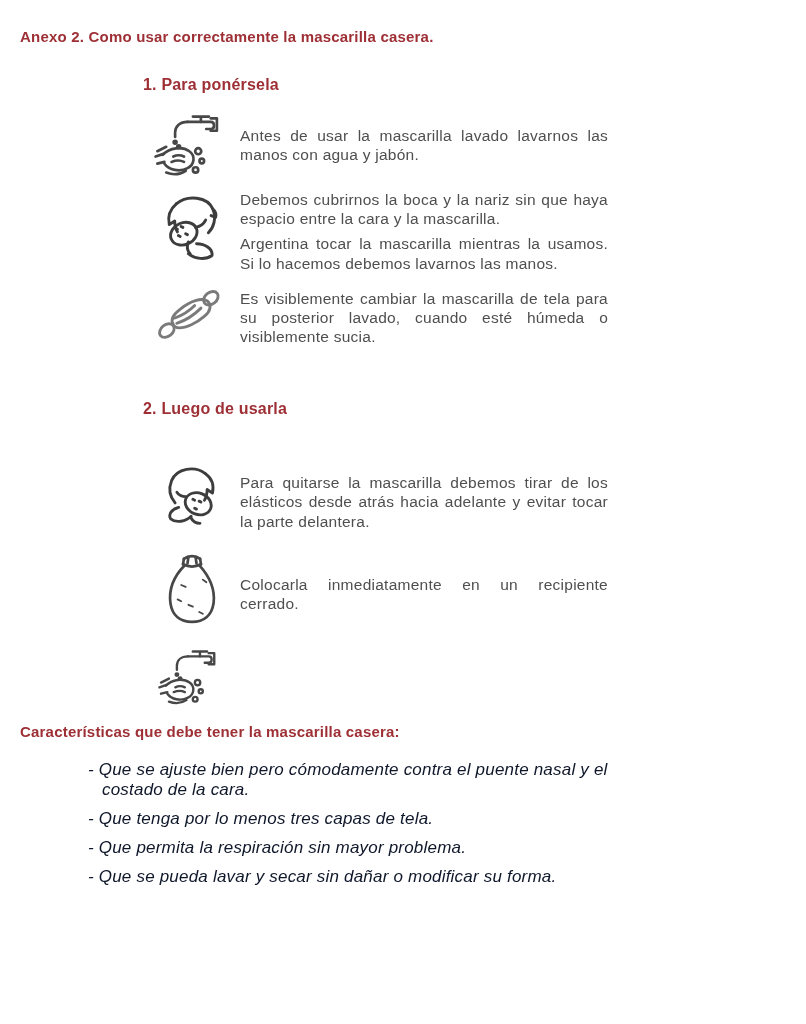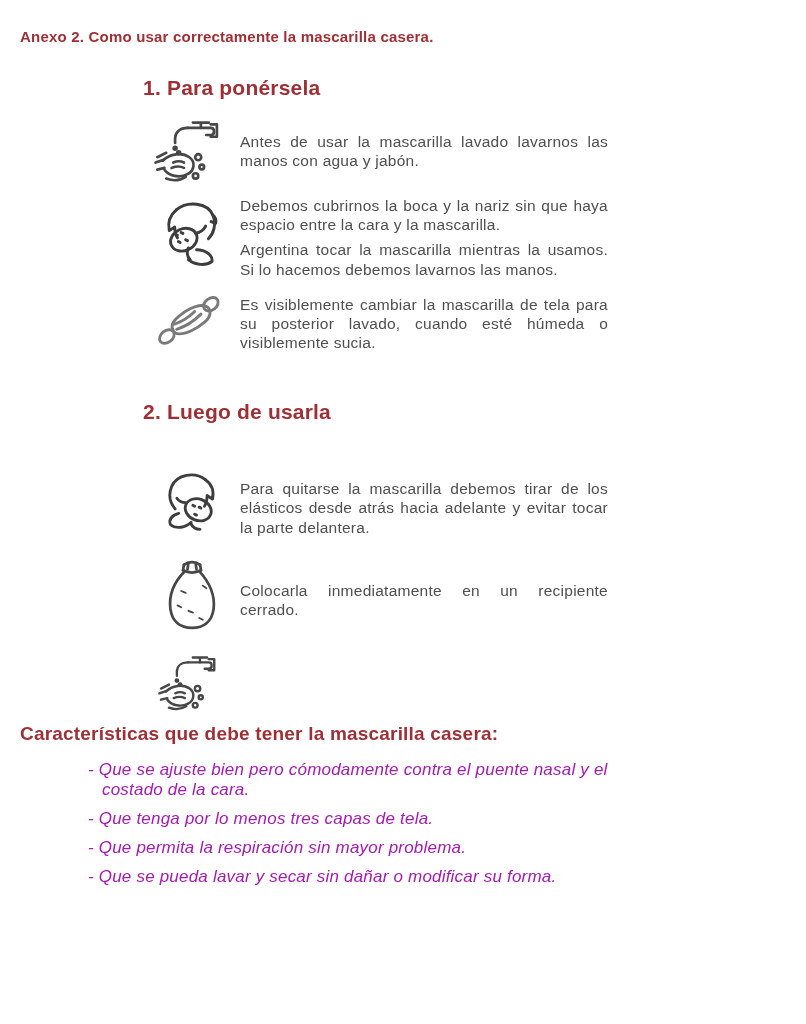--- a/index.html
+++ b/index.html
@@ -13,50 +13,50 @@
   }
   .doc-title {
     position:absolute; left:20px; top:28px;
     font-size:15px; font-weight:bold; letter-spacing:0.2px;
     color:#9d2f35;
   }
   .section { position:absolute; width:480px; }
   .sec1 { left:143px; top:76px; }
   .sec2 { left:143px; top:400px; }
   .sec-heading {
-    font-size:21px; font-weight:bold; letter-spacing:0.2px;
+    font-size:16px; font-weight:bold; letter-spacing:0.2px;
     color:#9d2f35;
   }
   .rows { margin-top:16px; }
   .sec2 .rows { margin-top:44px; }
   .step-row { display:flex; align-items:center; margin-bottom:10px; }
   .icon-cell {
     flex:0 0 97px; width:97px;
     display:flex; justify-content:center; align-items:center;
   }
   .text-cell { width:368px; }
   .text-cell p {
     margin:0 0 6px 0;
     font-size:15.5px; line-height:1.24; letter-spacing:0.25px;
     text-align:justify;
     color:#4f4f4f;
   }
   .text-cell p:last-child { margin-bottom:0; }
   .char-heading {
     position:absolute; left:20px; top:723px;
-    font-size:19px; font-weight:bold; letter-spacing:0.2px;
+    font-size:15px; font-weight:bold; letter-spacing:0.2px;
     color:#9d2f35;
   }
   .char-list {
     position:absolute; left:88px; top:760px; width:578px;
     list-style:none; margin:0; padding:0;
   }
   .char-list li {
     font-size:17px; font-style:italic; line-height:1.18; letter-spacing:0.2px;
-    color:#a21caf;
+    color:#0f172a;
     margin-bottom:9px;
     padding-left:14px; text-indent:-14px;
   }
   .footer {
     position:absolute; left:38px; top:961px;
     font-size:11px; line-height:1.6; letter-spacing:0.2px;
     color:#3f3f3f;
   }
   .footer .src-label { color:#c25453; }
   .footer .src-url { display:block; color:#3f3f3f; text-decoration:none; }

